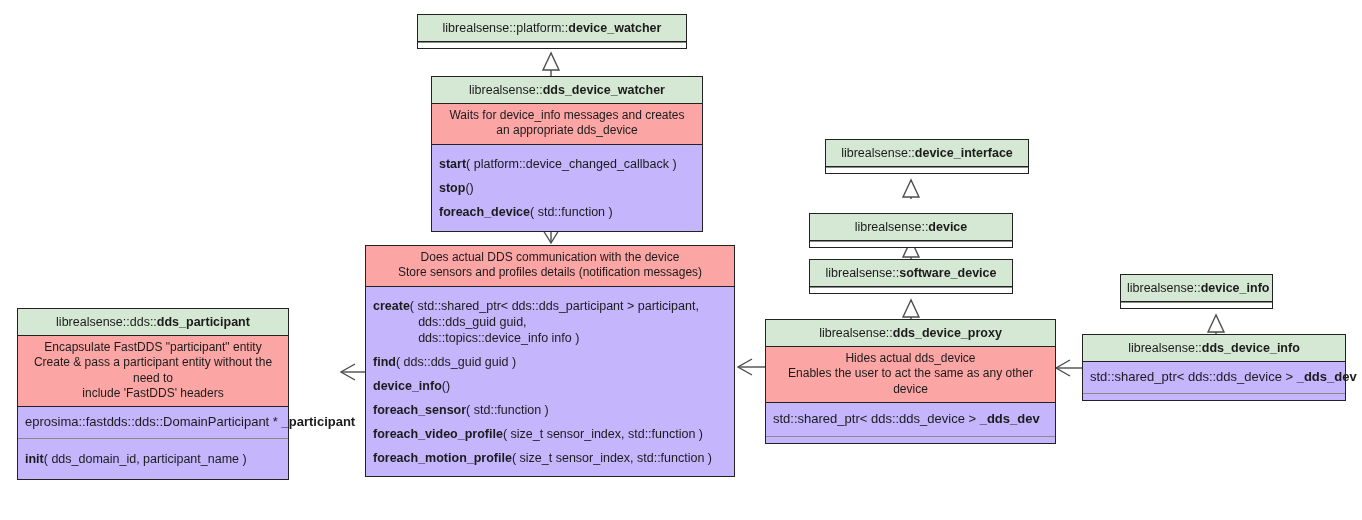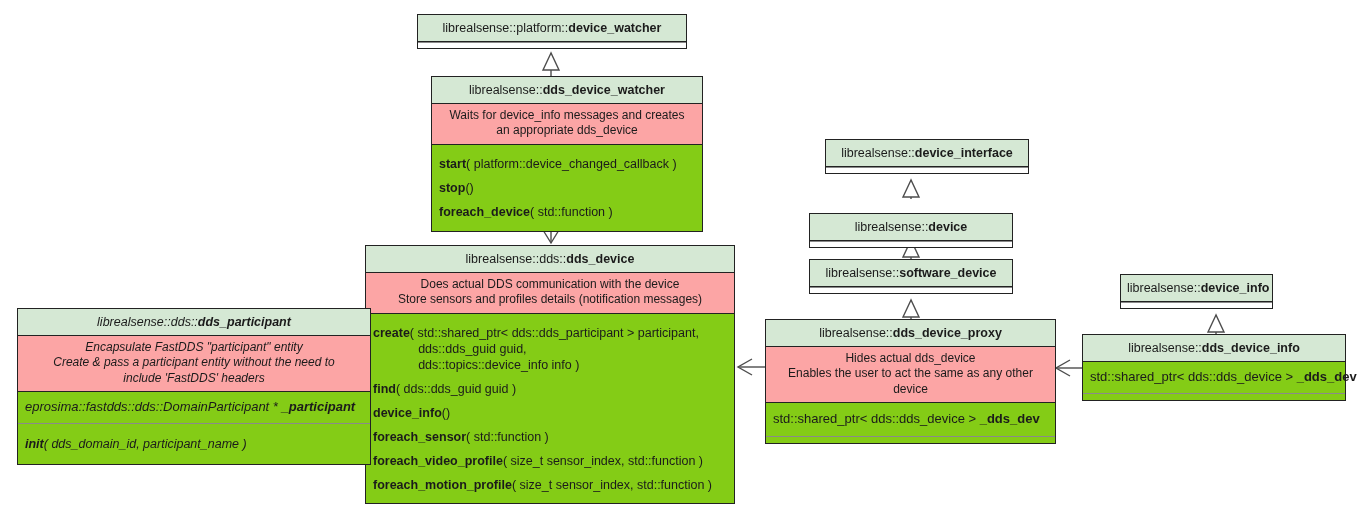--- a/index.html
+++ b/index.html
@@ -42,21 +42,21 @@
   .uml-desc {
     background: #fca5a5;
     text-align: center;
     padding: 4px 6px 5px 6px;
     border-bottom: 1.5px solid #222222;
     font-size: 12px;
   }
   .uml-desc .line { display: block; }
 
   .uml-compartment {
-    background: #84cc16;
+    background: #c4b5fd;
     padding: 6px 7px 6px 7px;
     border-bottom: 1px solid #8a8a8a;
   }
   .uml-compartment.last { border-bottom: none; }
   .uml-compartment.empty { padding: 3px 0 3px 0; }
 
   .uml-attr {
     font-size: 13px;
     white-space: nowrap;
     padding: 1px 0 1px 0;
@@ -144,40 +144,37 @@
       <span class="line">an appropriate dds_device</span>
     </div>
     <div class="uml-compartment last" style="padding-top:7px;padding-bottom:7px;">
       <div class="uml-op"><b>start</b><span>( platform::device_changed_callback )</span></div>
       <div class="uml-op"><b>stop</b><span>()</span></div>
       <div class="uml-op"><b>foreach_device</b><span>( std::function )</span></div>
     </div>
   </div>
 
   <div class="uml-class" style="left:365px; top:245px; width:370px;">
-    <div class="uml-header">
-      <span class="ns">librealsense::dds::</span><span class="cls">dds_device</span>
-    </div>
     <div class="uml-desc">
       <span class="line">Does actual DDS communication with the device</span>
       <span class="line">Store sensors and profiles details (notification messages)</span>
     </div>
     <div class="uml-compartment last" style="padding-top:7px;padding-bottom:6px;">
       <div class="uml-op"><b>create</b><span>( std::shared_ptr&lt; dds::dds_participant &gt; participant,
              dds::dds_guid guid,
              dds::topics::device_info info )</span></div>
       <div class="uml-op"><b>find</b><span>( dds::dds_guid guid )</span></div>
       <div class="uml-op"><b>device_info</b><span>()</span></div>
       <div class="uml-op"><b>foreach_sensor</b><span>( std::function )</span></div>
       <div class="uml-op"><b>foreach_video_profile</b><span>( size_t sensor_index, std::function )</span></div>
       <div class="uml-op"><b>foreach_motion_profile</b><span>( size_t sensor_index, std::function )</span></div>
     </div>
   </div>
 
-  <div class="uml-class" style="left:17px; top:308px; width:354px;font-style:italic;">
+  <div class="uml-class" style="left:17px; top:308px; width:272px;">
     <div class="uml-header">
       <span class="ns">librealsense::dds::</span><span class="cls">dds_participant</span>
     </div>
     <div class="uml-desc">
       <span class="line">Encapsulate FastDDS "participant" entity</span>
       <span class="line">Create &amp; pass a participant entity without the need to</span>
       <span class="line">include 'FastDDS' headers</span>
     </div>
     <div class="uml-compartment">
       <div class="uml-attr"><span>eprosima::fastdds::dds::DomainParticipant * </span><b>_participant</b></div>

